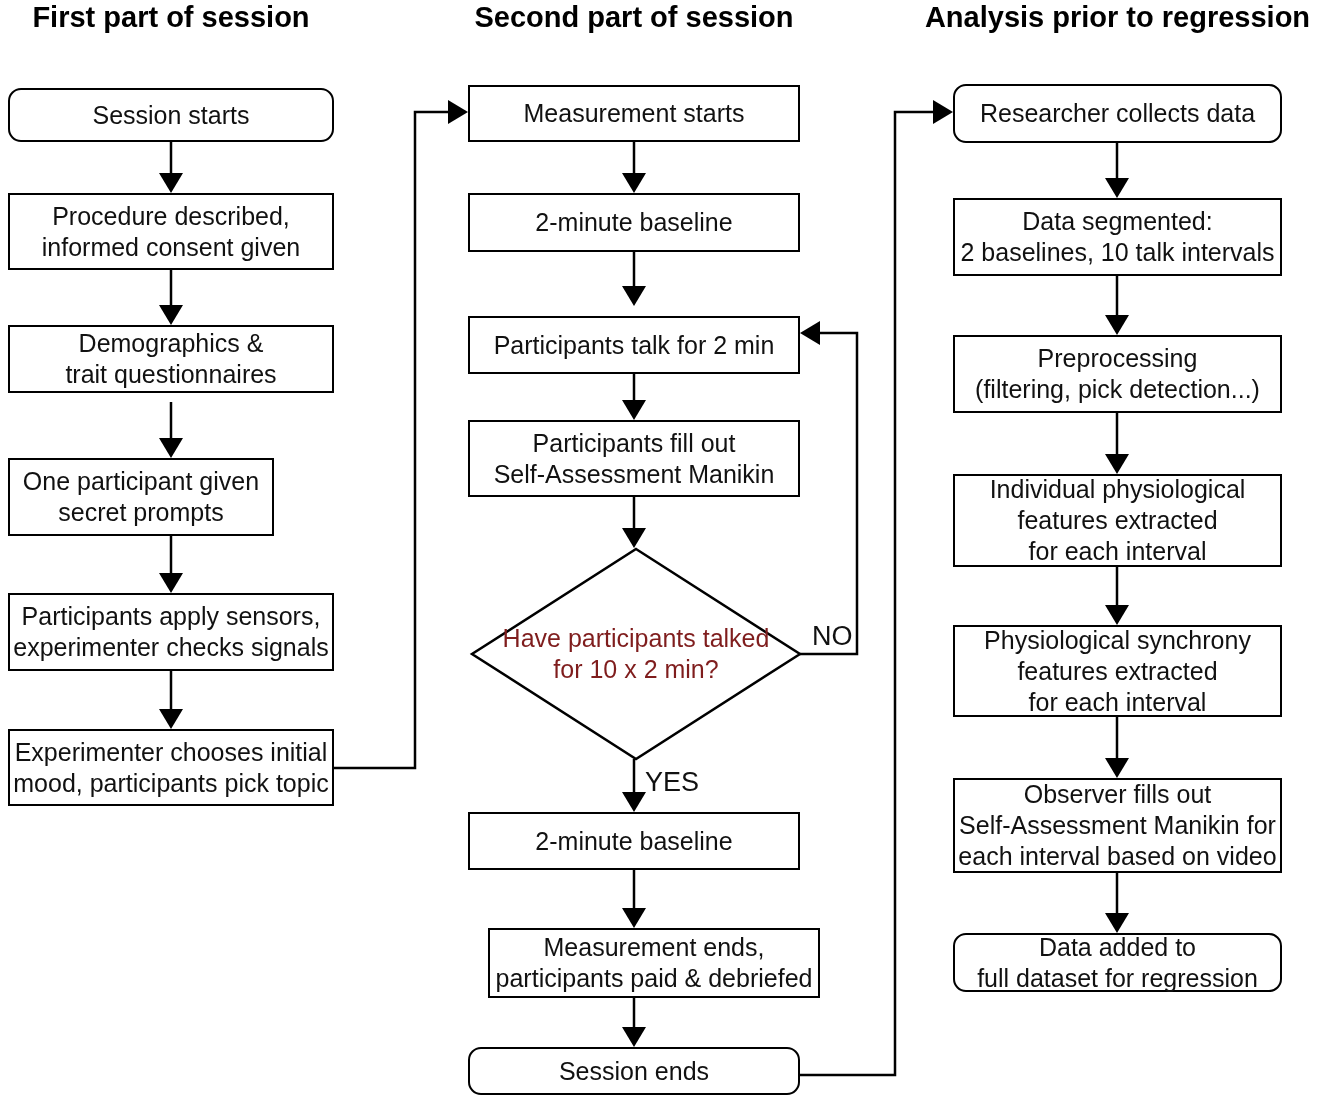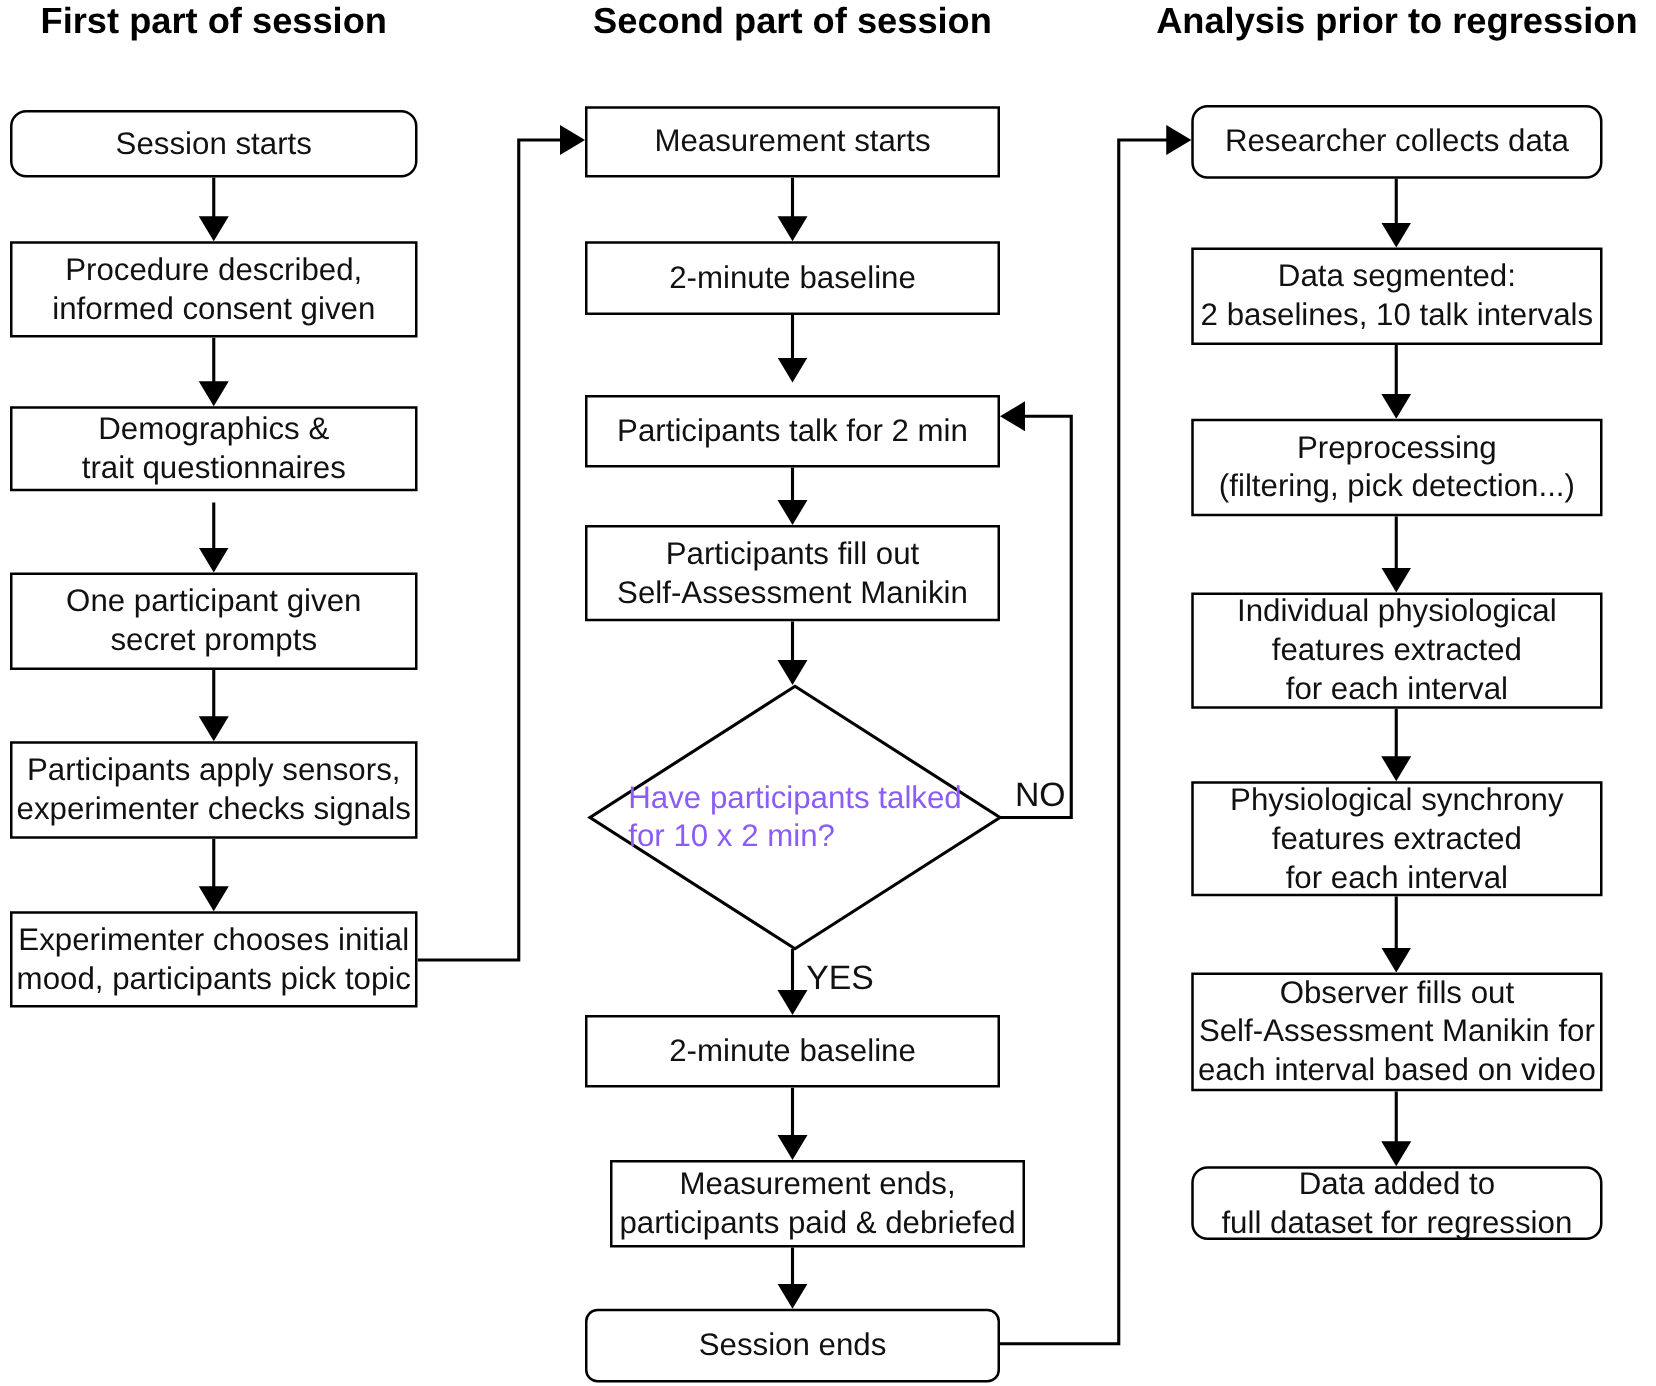--- a/index.html
+++ b/index.html
@@ -12,22 +12,22 @@
   }
   .node {
     position:absolute; border:2.5px solid #000; background:#fff;
     display:flex; align-items:center; justify-content:center;
     text-align:center; font-size:25px; line-height:31px; white-space:pre;
     color:#111;
   }
   .node.rounded { border-radius:13px; }
   .diamond-text {
     position:absolute; display:flex; align-items:center; justify-content:center;
-    font-size:25px; line-height:31px; white-space:pre;
-    background:transparent; color:#8b5cf6;
+    text-align:center; font-size:25px; line-height:31px; white-space:pre;
+    background:transparent; color:#7f1d1d;
   }
   .branch-label { position:absolute; font-size:27px; color:#111; }
   svg.wires { position:absolute; left:0; top:0; }
   svg.wires line, svg.wires polyline { stroke:#000; stroke-width:2.5; fill:none; }
   svg.wires polygon { fill:#fff; stroke:#000; stroke-width:2.5; }
 </style>
 </head>
 <body>
 
 <div class="canvas">
@@ -71,42 +71,42 @@
 
   <div class="col-title" style="left:8px; width:326px;">First part of session</div>
   <div class="col-title" style="left:468px; width:332px;">Second part of session</div>
   <div class="col-title" style="left:913px; width:409px;">Analysis prior to regression</div>
 
   <div class="node" style="left:8px; top:193px; width:326px; height:77px;">Procedure described,
 informed consent given</div>
   <div class="node rounded" style="left:8px; top:88px; width:326px; height:54px;">Session starts</div>
   <div class="node" style="left:8px; top:325px; width:326px; height:68px;">Demographics &amp;
 trait questionnaires</div>
-  <div class="node" style="left:8px; top:458px; width:326px; height:78px;">One participant given
+  <div class="node" style="left:8px; top:458px; width:266px; height:78px;">One participant given
 secret prompts</div>
   <div class="node" style="left:8px; top:593px; width:326px; height:78px;">Participants apply sensors,
 experimenter checks signals</div>
   <div class="node" style="left:8px; top:729px; width:326px; height:77px;">Experimenter chooses initial
 mood, participants pick topic</div>
 
   <div class="node" style="left:468px; top:85px; width:332px; height:57px;">Measurement starts</div>
   <div class="node" style="left:468px; top:193px; width:332px; height:59px;">2-minute baseline</div>
   <div class="node" style="left:468px; top:306px; width:332px; height:58px;margin-top:10px;">Participants talk for 2 min</div>
   <div class="node" style="left:468px; top:420px; width:332px; height:77px;">Participants fill out
 Self-Assessment Manikin</div>
 
   <div class="diamond-text" style="left:472px; top:560px; width:328px; height:188px;">Have participants talked
 for 10 x 2 min?</div>
   <div class="branch-label" style="left:812px; top:621px;">NO</div>
   <div class="branch-label" style="left:645px; top:767px;">YES</div>
 
   <div class="node" style="left:468px; top:812px; width:332px; height:58px;">2-minute baseline</div>
   <div class="node" style="left:488px; top:928px; width:332px; height:70px;">Measurement ends,
 participants paid &amp; debriefed</div>
-  <div class="node rounded" style="left:468px; top:1047px; width:332px; height:59px;border-radius:10px;">Session ends</div>
+  <div class="node rounded" style="left:468px; top:1047px; width:332px; height:48px;">Session ends</div>
 
   <div class="node rounded" style="left:953px; top:84px; width:329px; height:59px;">Researcher collects data</div>
   <div class="node" style="left:953px; top:198px; width:329px; height:78px;">Data segmented:
 2 baselines, 10 talk intervals</div>
   <div class="node" style="left:953px; top:335px; width:329px; height:78px;">Preprocessing
 (filtering, pick detection...)</div>
   <div class="node" style="left:953px; top:474px; width:329px; height:93px;">Individual physiological
 features extracted
 for each interval</div>
   <div class="node" style="left:953px; top:625px; width:329px; height:92px;">Physiological synchrony

